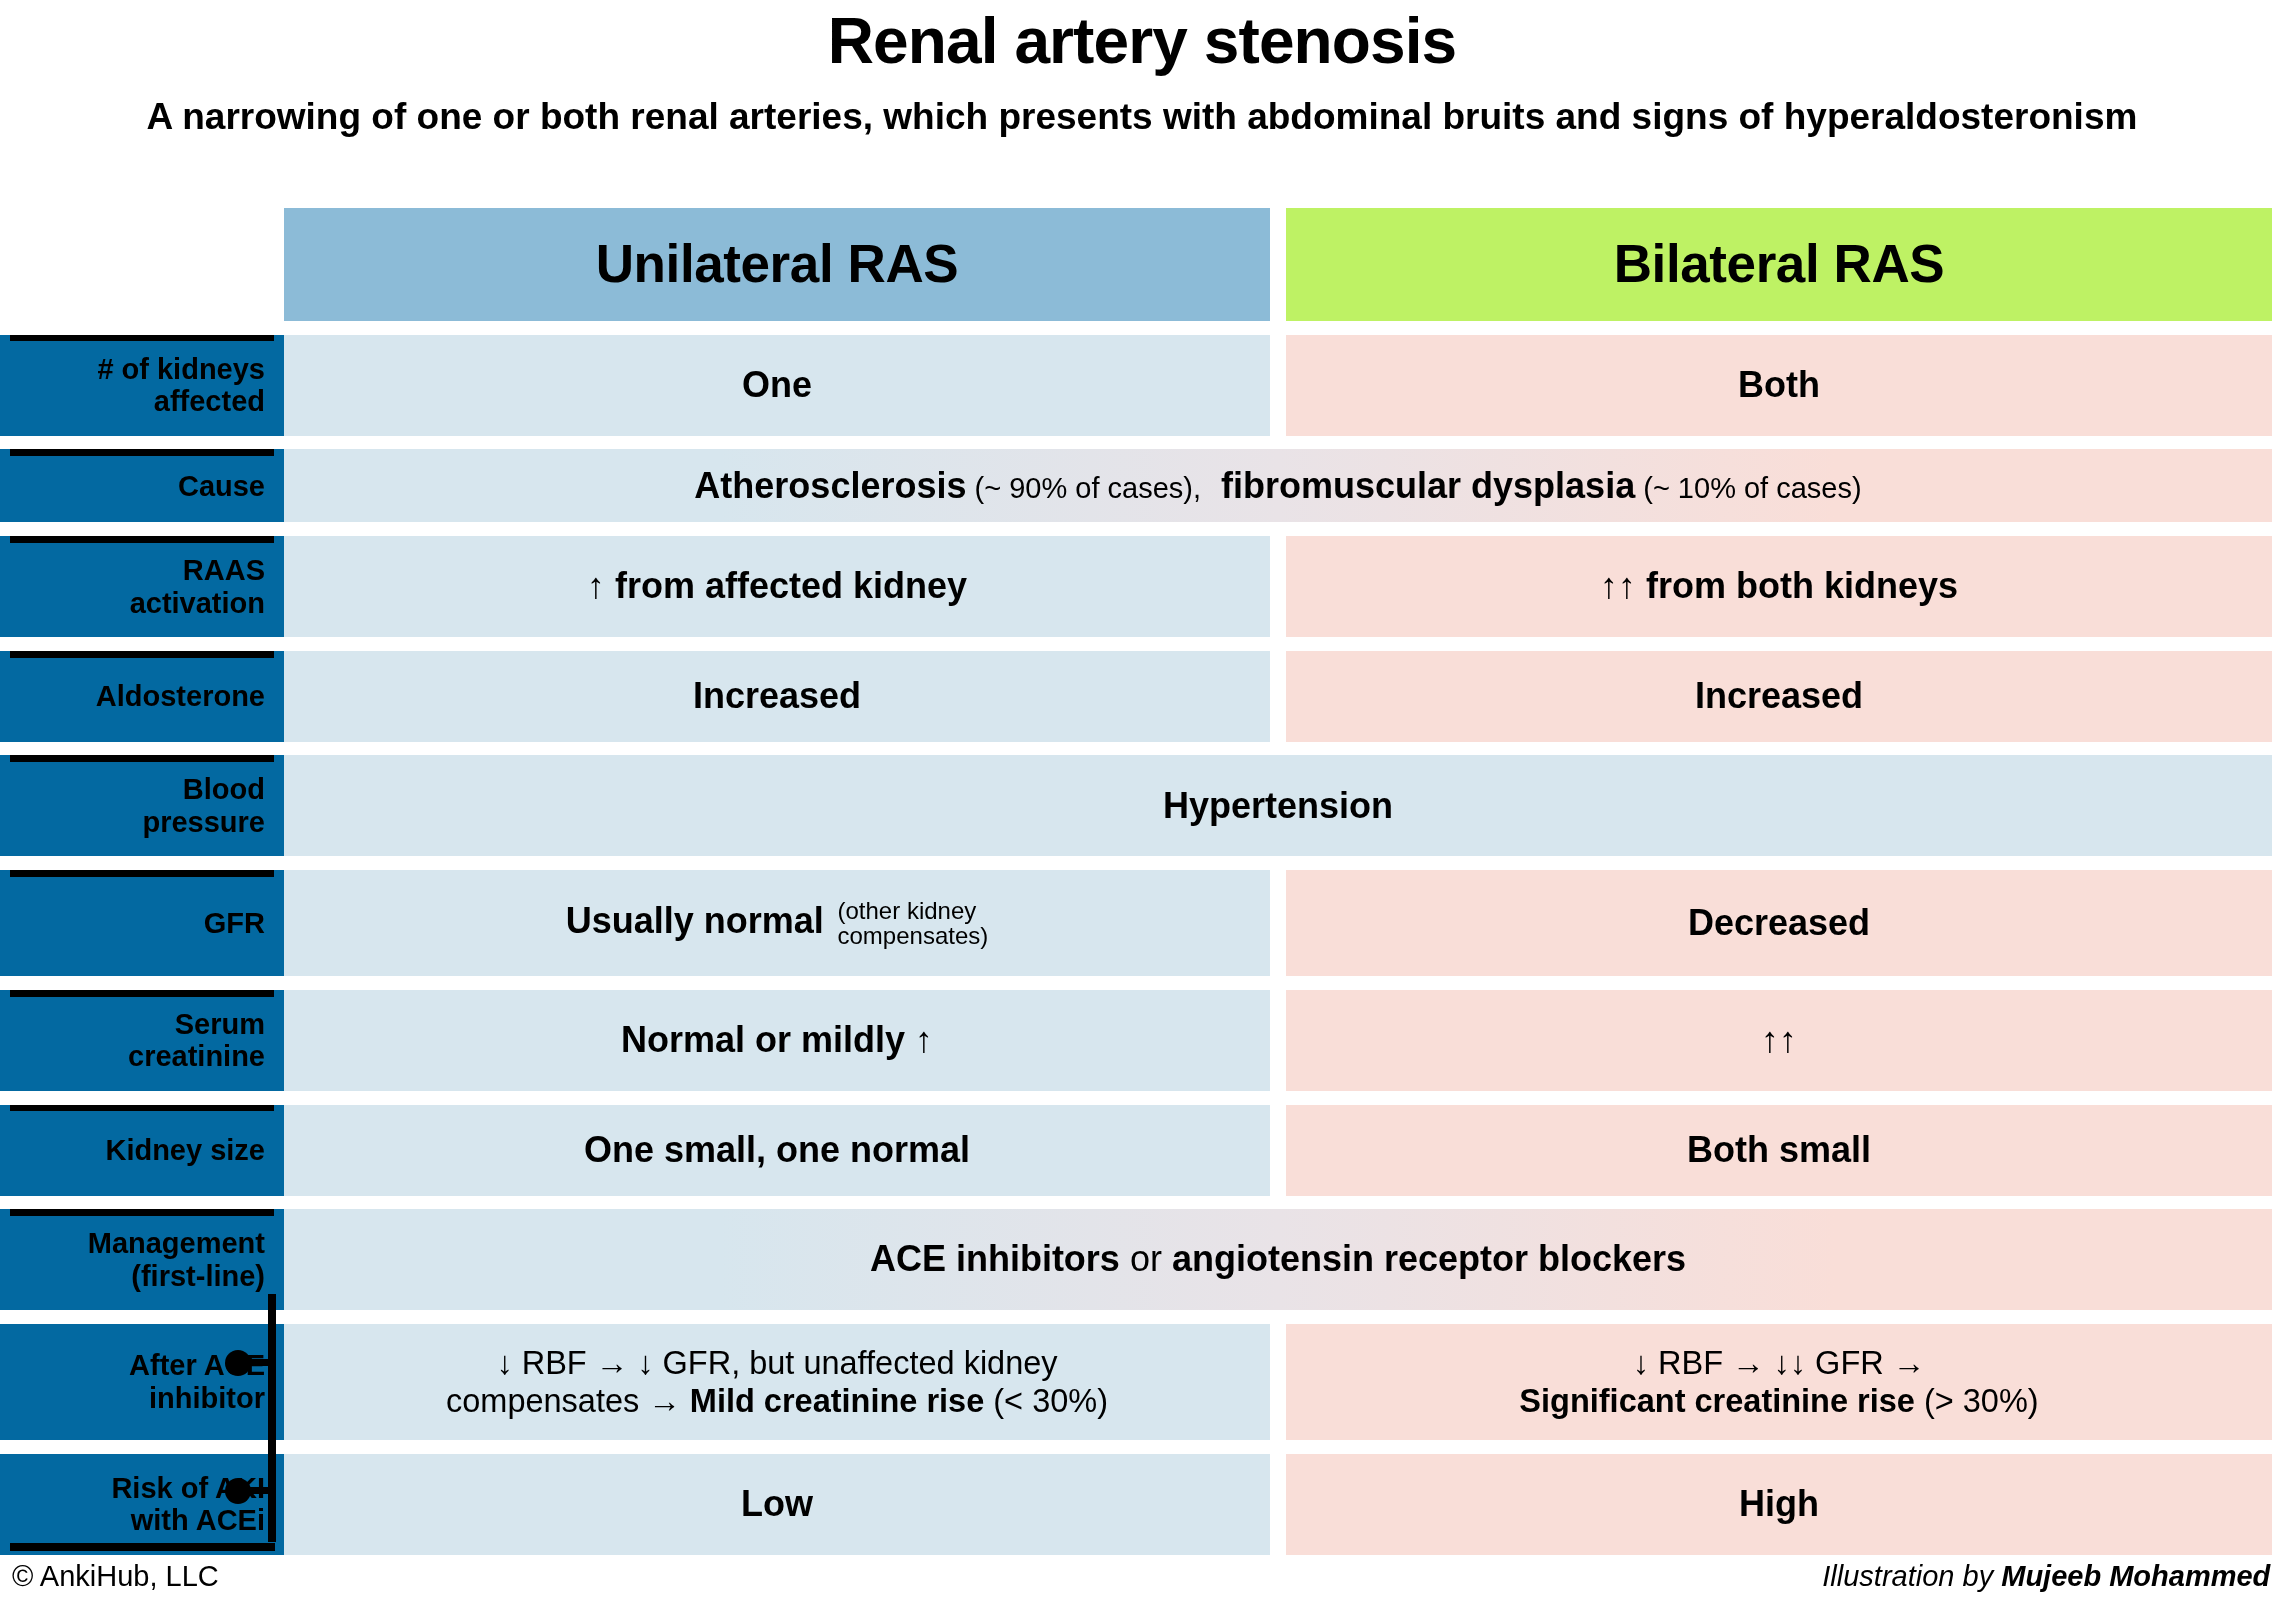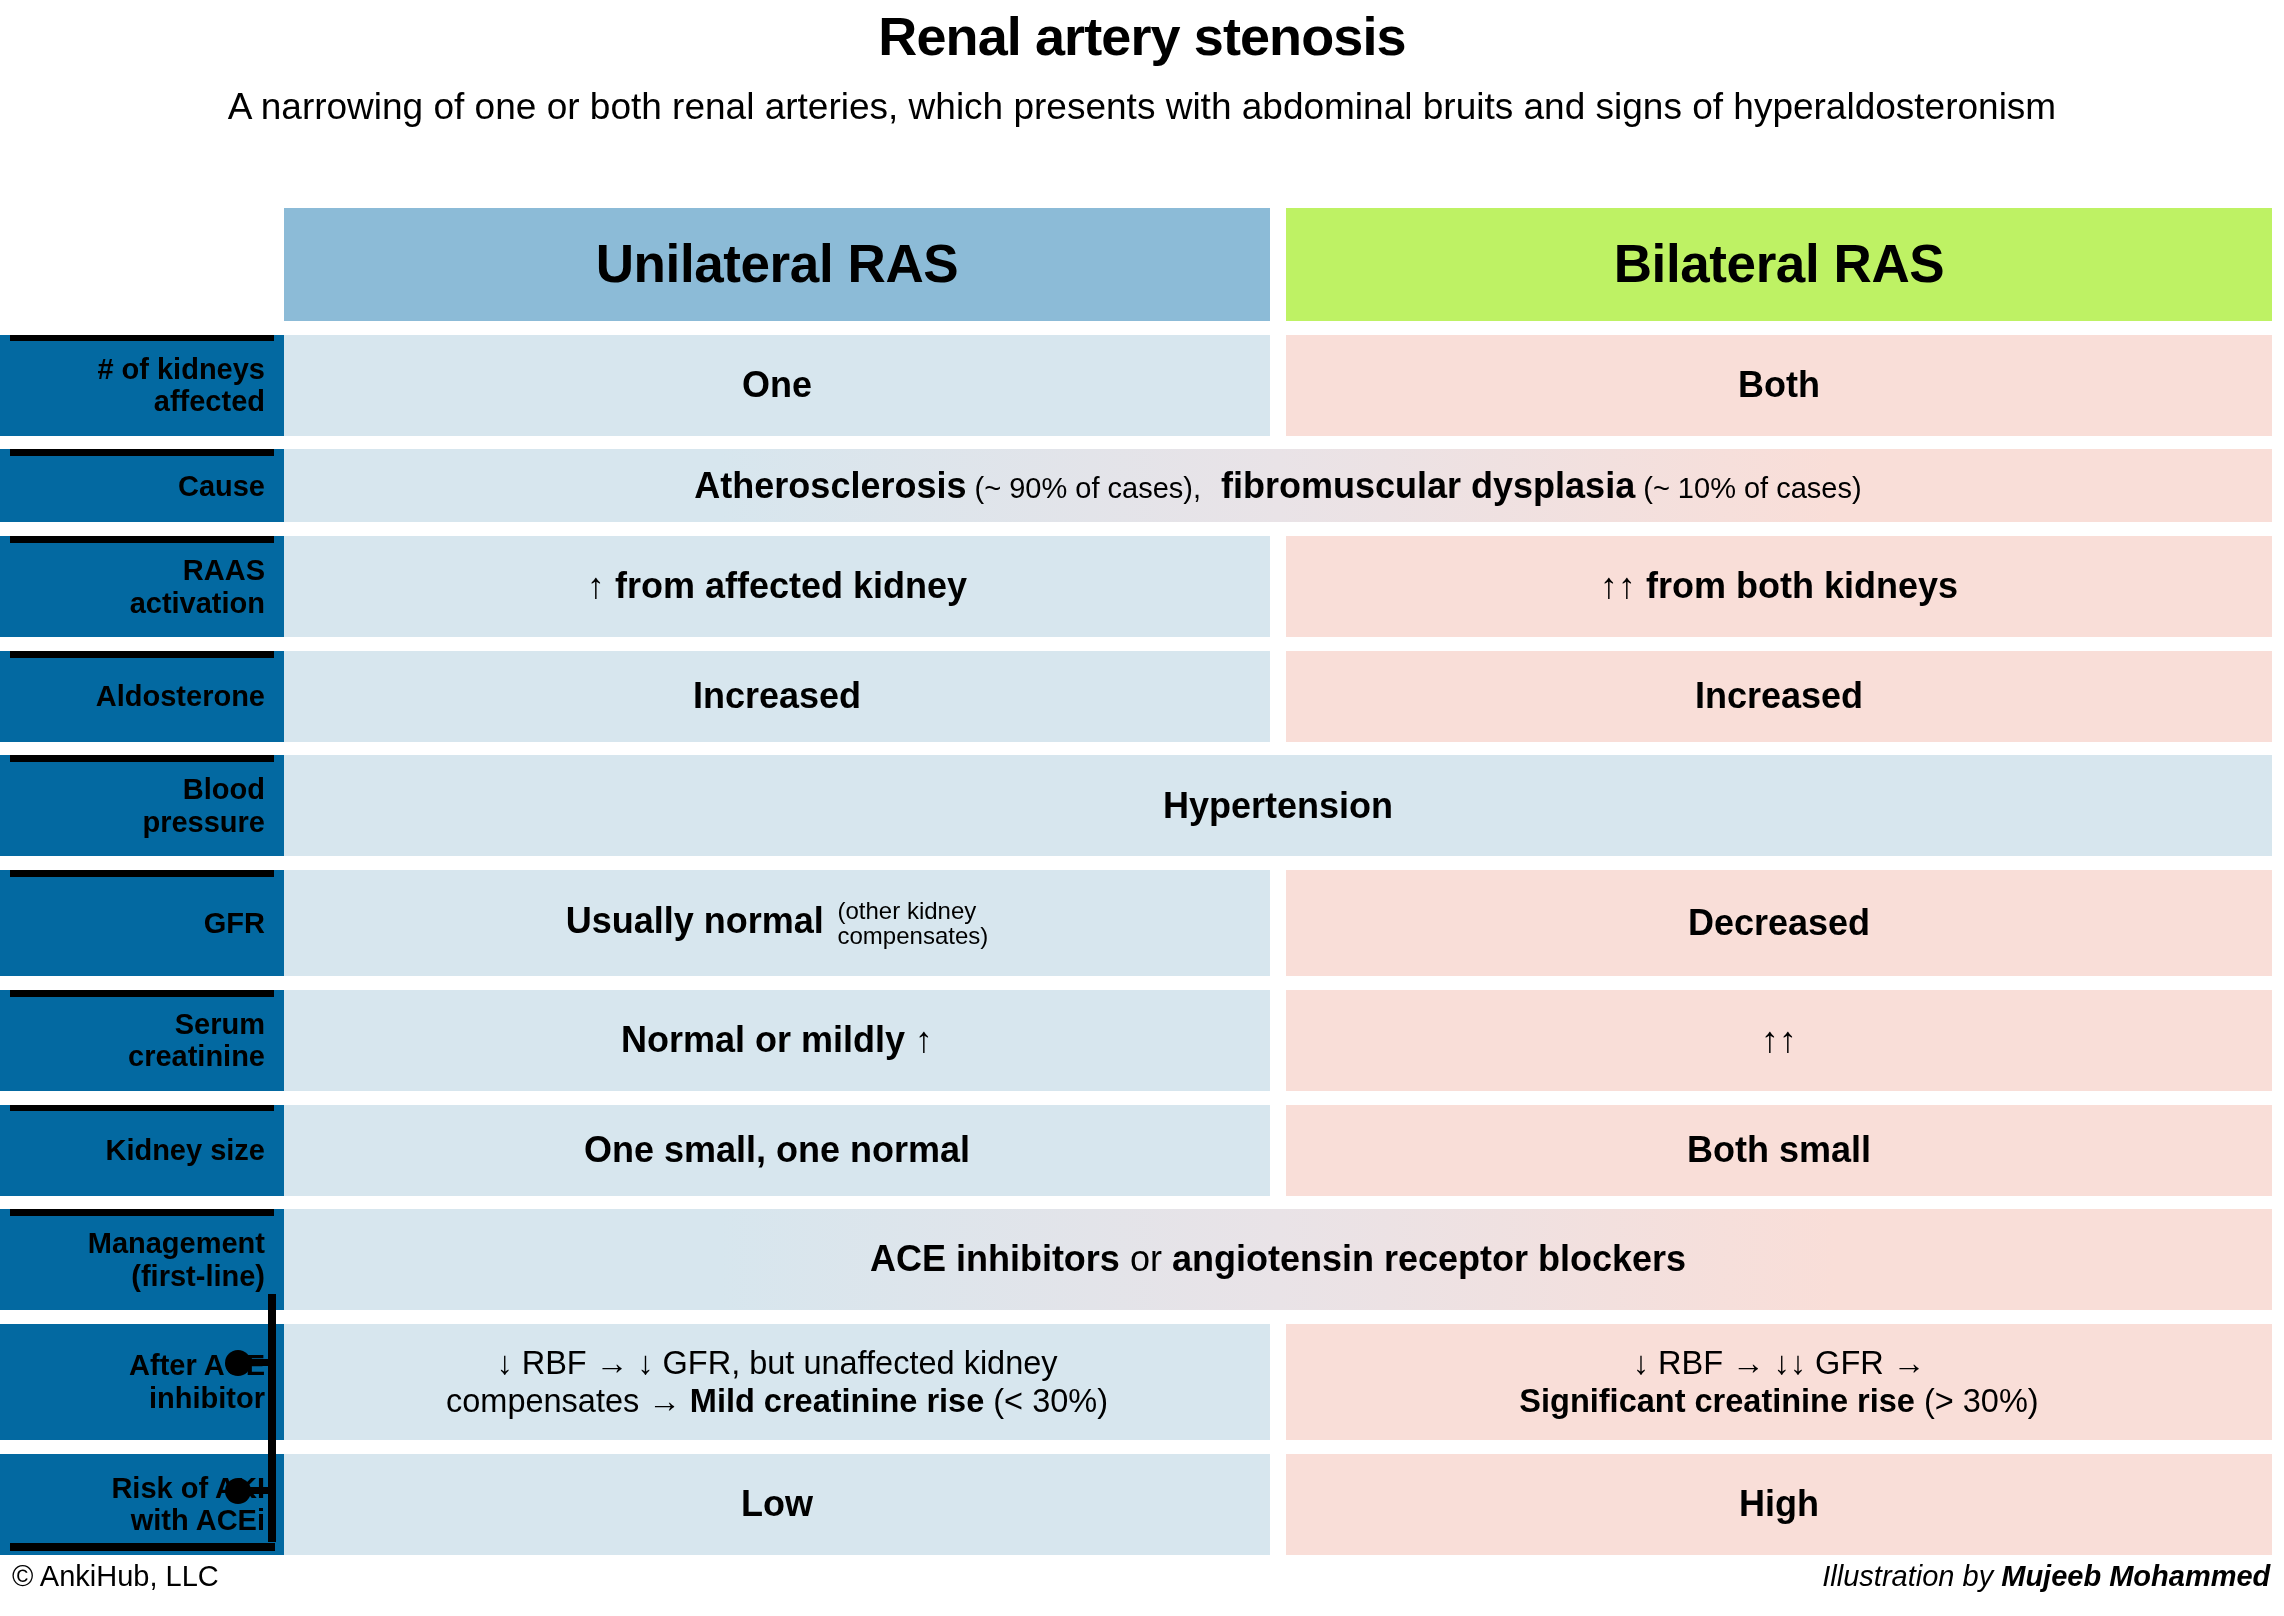--- a/index.html
+++ b/index.html
@@ -18,30 +18,30 @@
   .page {
     position: relative;
     width: 2284px;
     height: 1616px;
     box-sizing: border-box;
   }
 
   
   .title {
     text-align: center;
-    font-size: 54px;
+    font-size: 64px;
     font-weight: bold;
     letter-spacing: -0.9px;
     line-height: 1.0;
     padding-top: 8.6px;
   }
   .subtitle {
     text-align: center;
     font-size: 37px;
-    font-weight: normal;
+    font-weight: bold;
     line-height: 1.1;
     padding-top: 24px;
   }
 
   
   .table {
     position: absolute;
     top: 208px;
     left: 0px;
     width: 2284px;

